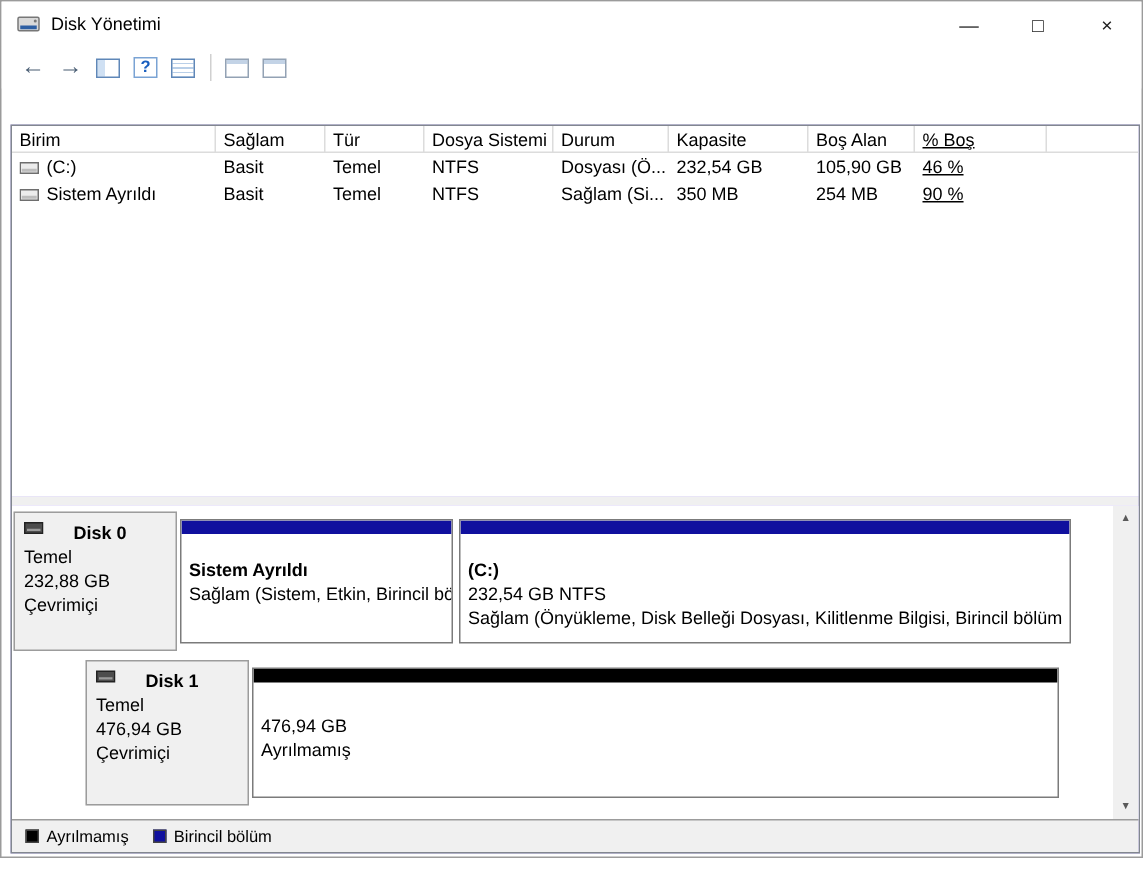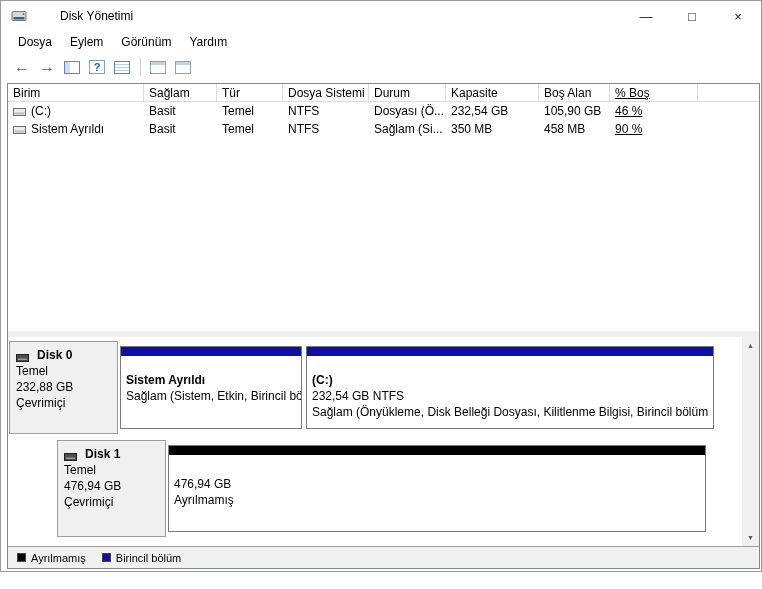--- a/index.html
+++ b/index.html
@@ -2,21 +2,21 @@
 <html><head>
 <meta charset="utf-8">
 <style>
   * { margin:0; padding:0; box-sizing:border-box; }
   html,body { width:762px; height:589px; background:#fff; font-family:"Liberation Sans", sans-serif; color:#000; }
   .window { position:relative; width:762px; height:572px; background:#fff; border:1px solid #9b9b9b; overflow:hidden; }
 
   
   .titlebar { height:30px; display:flex; align-items:center; background:#fff; }
   .app-icon { margin:0 7px 0 10px; display:flex; }
-  .title { font-size:12px;margin-left:26px; }
+  .title { font-size:12px; }
   .win-controls { margin-left:auto; display:flex; height:100%; }
   .ctrl { width:46px; height:100%; display:flex; align-items:center; justify-content:center; font-size:13px; color:#222; cursor:default; }
 
   
   .menubar { height:22px; display:flex; align-items:center; padding-left:8px; font-size:12px; background:#fff; }
   .menu-item { padding:3px 9px; }
 
   
   .toolbar { height:28px; display:flex; align-items:center; padding-left:9px; background:#fff; }
   .tb-btn { width:24px; height:24px; display:flex; align-items:center; justify-content:center; margin-right:1px; }
@@ -42,21 +42,21 @@
 
   
   .splitter { height:6px; background:#f0f0f0; flex:none; }
 
   
   .bottom-pane { position:relative; flex:1; background:#fff; overflow:hidden; padding-top:4px; }
   .disk-strip { display:flex; margin:0 53px 6px 1px; }
   .strip-disk0 { height:93px; }
   .strip-disk1 { height:97px;padding-left:48px; }
   .disk-head { width:109px; flex:none; border:1px solid #9c9c9c; background:#f0f0f0; padding:5px 6px; font-size:12px; line-height:16px; }
-  .disk-name { font-weight:bold; display:flex; align-items:flex-end; gap:8px; }
+  .disk-name { font-weight:bold; display:flex; align-items:flex-start; gap:20px; }
   .parts { flex:1; display:flex; gap:4px; padding:5px 0 5px 2px; }
   .part { border:1px solid #7b7b7b; background:#fff; display:flex; flex-direction:column; overflow:hidden; }
   .part-band { height:9px; flex:none; }
   .part-body { padding:16px 5px 0 5px; font-size:12px; line-height:16px; white-space:nowrap; overflow:hidden; }
   .part-title { font-weight:bold; }
   .part-sistem { width:182px; flex:none; }
   .part-c { flex:1; }
   .part-unalloc { flex:1; }
   .part-unalloc .part-body { padding-top:21px; }
 
@@ -84,26 +84,20 @@
         </svg>
     </span>
     <span class="title">Disk Yönetimi</span>
     <div class="win-controls">
       <div class="ctrl">—</div>
       <div class="ctrl">□</div>
       <div class="ctrl">×</div>
     </div>
   </div>
 
-  <div class="menubar">
-    <span class="menu-item">Dosya</span>
-    <span class="menu-item">Eylem</span>
-    <span class="menu-item">Görünüm</span>
-    <span class="menu-item">Yardım</span>
-  </div>
 
   <div class="toolbar">
     <div class="tb-btn">
         <span class="arrow">←</span>
       </div>
     <div class="tb-btn">
         <span class="arrow">→</span>
       </div>
     <div class="tb-btn">
         <span class="ic-box"></span>
@@ -163,21 +157,21 @@
               <rect x="0.5" y="2.5" width="12" height="7" fill="#ececec" stroke="#6e6e6e"></rect>
               <rect x="1.5" y="6.5" width="10" height="2" fill="#bdbdbd"></rect>
             </svg>
           <span>Sistem Ayrıldı</span>
         </div>
         <div class="vcell c1">Basit</div>
         <div class="vcell c2">Temel</div>
         <div class="vcell c3">NTFS</div>
         <div class="vcell c4">Sağlam (Si...</div>
         <div class="vcell c5">350 MB</div>
-        <div class="vcell c6">458 MB</div>
+        <div class="vcell c6">254 MB</div>
         <div class="vcell c7">90 %</div>
       </div>
     </div>
 
     <div class="splitter"></div>
 
     <div class="bottom-pane">
 
       <div class="disk-strip strip-disk0">
         <div class="disk-head">

